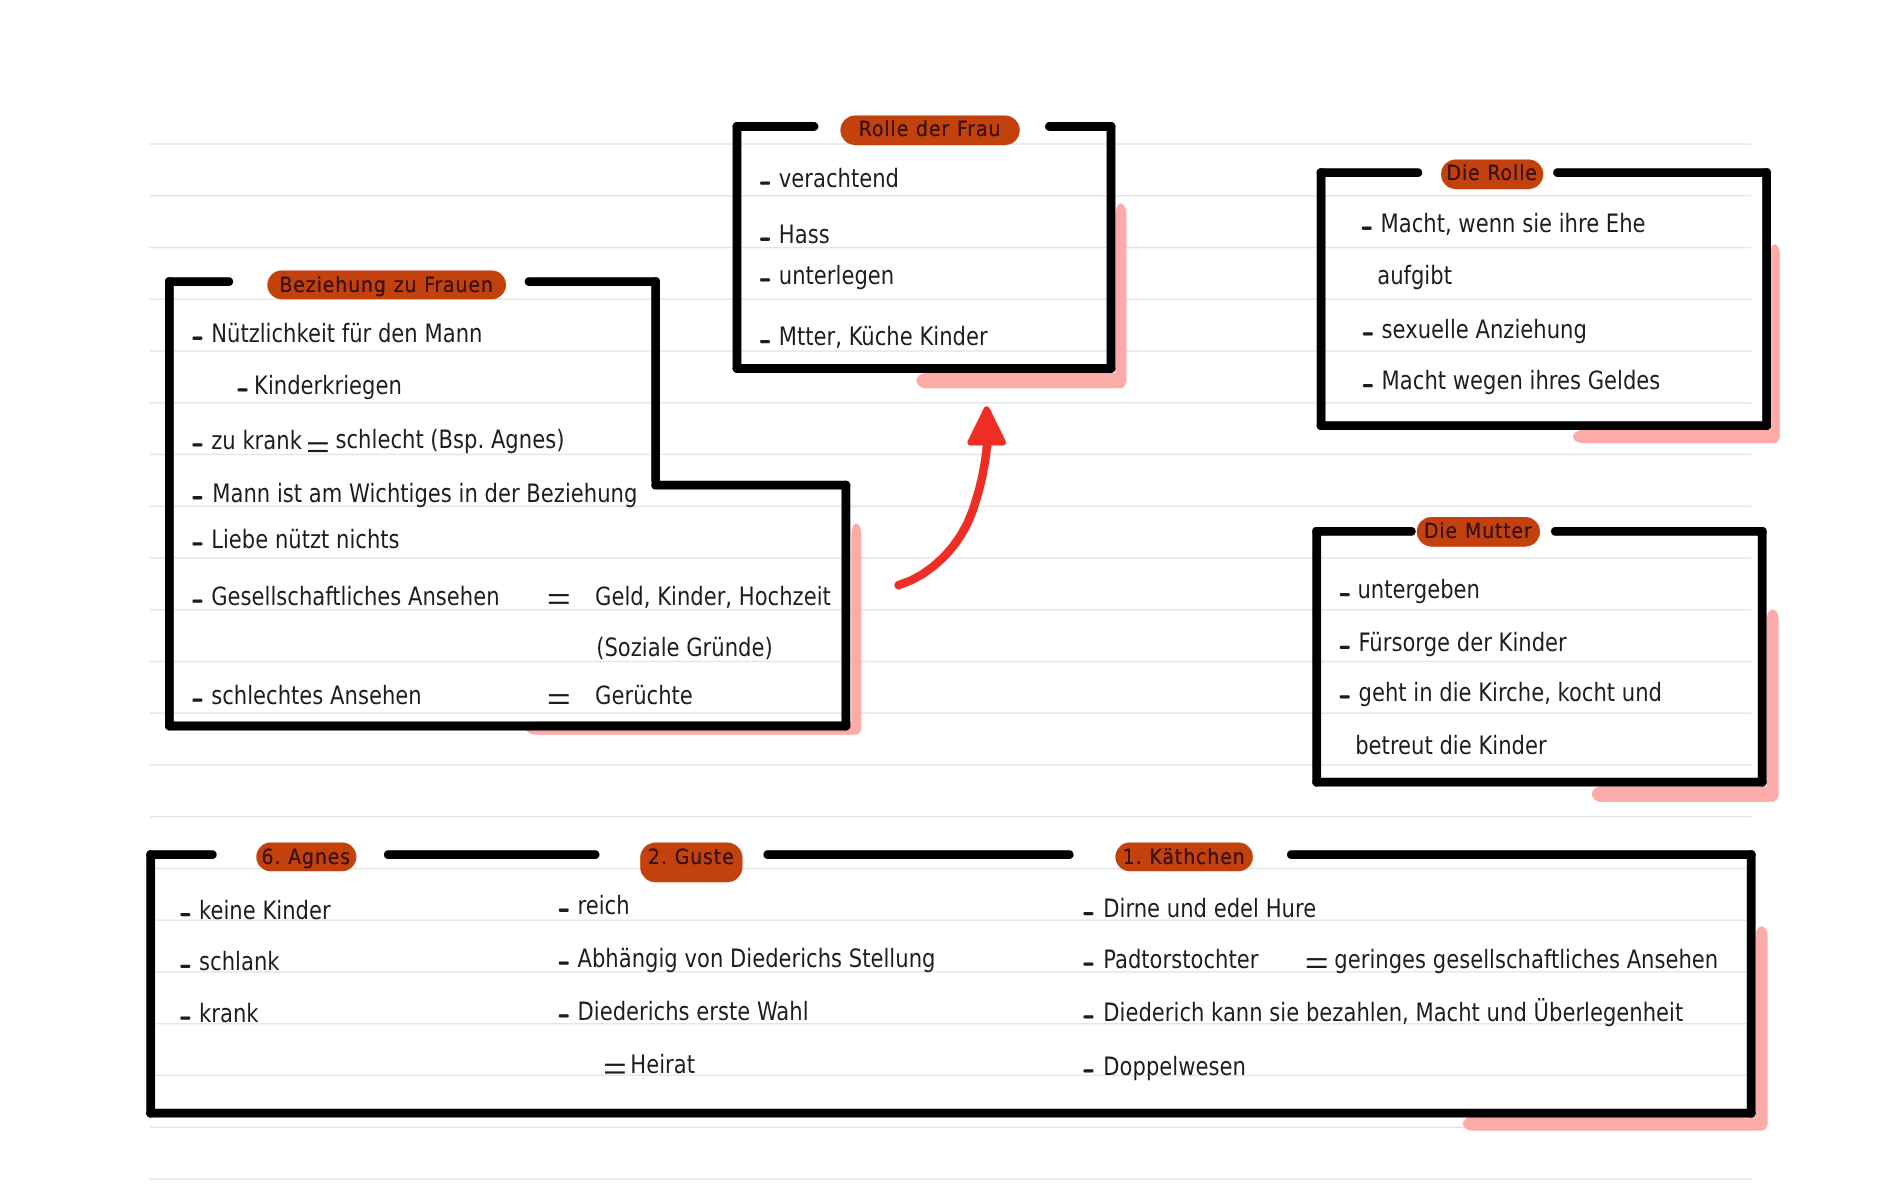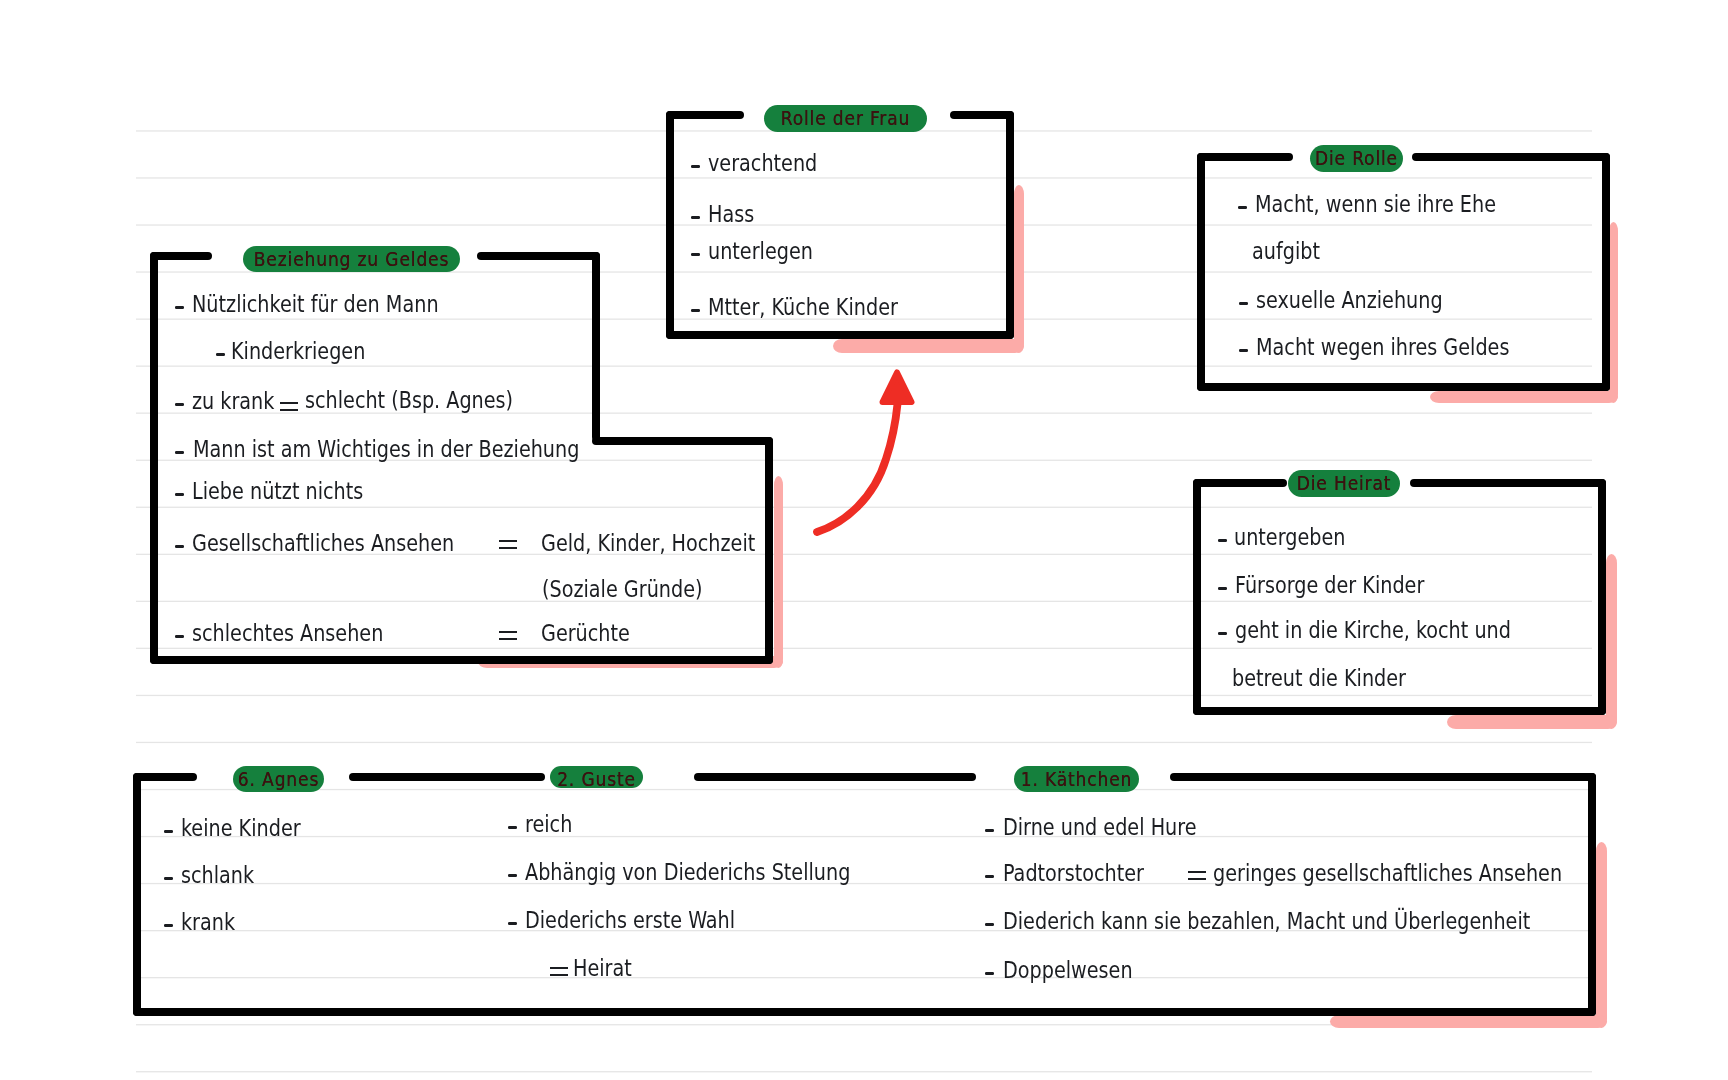--- a/index.html
+++ b/index.html
@@ -1,21 +1,21 @@
 <!DOCTYPE html>
 <html><head>
 <meta charset="utf-8">
 <style>
   html,body{margin:0;padding:0;}
   body{width:1728px;height:1080px;background:#ffffff;overflow:hidden;position:relative;
        font-family:"DejaVu Sans Condensed","DejaVu Sans",sans-serif;}
   .page{position:absolute;left:0;top:0;width:1728px;height:1080px;}
   .boxgroup{position:absolute;left:0;top:0;width:0;height:0;}
   svg.layer{position:absolute;left:0;top:0;width:1728px;height:1080px;}
-  .pill{position:absolute;background:#15803d;border-radius:14px;color:#3b1210;
+  .pill{position:absolute;background:#c2410c;border-radius:14px;color:#3b1210;
         font-size:19px;letter-spacing:.85px;white-space:nowrap;text-align:center;
         text-shadow:0 0 .6px #3b1210;}
   .li{position:absolute;white-space:nowrap;color:#1b1d21;font-size:23px;
       transform:scaleX(.928);transform-origin:left top;}
   .dash{position:absolute;width:9px;height:3px;border-radius:1.2px;background:#1b1d21;}
   .eqsign{position:absolute;width:18px;height:9px;box-sizing:border-box;
           border-top:2.9px solid #1b1d21;border-bottom:2.9px solid #1b1d21;}
 </style>
 </head>
 <body>
@@ -81,21 +81,21 @@
   <rect x="1170" y="773" width="426" height="8" rx="4.0" ry="4.0" fill="#000000"></rect>
   <rect x="133" y="773" width="8" height="243" rx="4.0" ry="4.0" fill="#000000"></rect>
   <rect x="1588" y="773" width="8" height="243" rx="4.0" ry="4.0" fill="#000000"></rect>
   <rect x="133" y="1008" width="1463" height="8" rx="4.0" ry="4.0" fill="#000000"></rect>
   </svg>
   <svg class="layer" viewBox="0 0 1728 1080">
     <path d="M817 532 C 845 523 874 498 886 459 C 893 438 896 419 897.5 404" fill="none" stroke="#ee2d24" stroke-width="7.8" stroke-linecap="round"></path>
     <path d="M897 372.5 L 911.5 402 L 882.5 402 Z" fill="#ee2d24" stroke="#ee2d24" stroke-width="6" stroke-linejoin="round" stroke-linecap="round"></path>
   </svg>
   <div class="boxgroup">
-    <div class="pill" style="left:243px;top:246px;width:217px;height:26px;line-height:26px">Beziehung zu Geldes</div>
+    <div class="pill" style="left:243px;top:246px;width:217px;height:26px;line-height:26px">Beziehung zu Frauen</div>
     <div class="li" style="left:192px;top:291.3px">Nützlichkeit für den Mann</div>
     <div class="dash" style="left:175px;top:306px"></div>
     <div class="li" style="left:231px;top:338.3px">Kinderkriegen</div>
     <div class="dash" style="left:216px;top:353px"></div>
     <div class="li" style="left:192px;top:388.3px">zu krank</div>
     <div class="dash" style="left:175px;top:403px"></div>
     <div class="eqsign" style="left:280px;top:402px"></div>
     <div class="li" style="left:305px;top:387.3px">schlecht (Bsp. Agnes)</div>
     <div class="li" style="left:193px;top:436.3px">Mann ist am Wichtiges in der Beziehung</div>
     <div class="dash" style="left:175px;top:451px"></div>
@@ -126,40 +126,40 @@
     <div class="pill" style="left:1310px;top:145px;width:93px;height:27px;line-height:27px">Die Rolle</div>
     <div class="li" style="left:1255px;top:191.3px">Macht, wenn sie ihre Ehe</div>
     <div class="dash" style="left:1238px;top:206px"></div>
     <div class="li" style="left:1252px;top:238.3px">aufgibt</div>
     <div class="li" style="left:1256px;top:287.3px">sexuelle Anziehung</div>
     <div class="dash" style="left:1239px;top:302px"></div>
     <div class="li" style="left:1256px;top:334.3px">Macht wegen ihres Geldes</div>
     <div class="dash" style="left:1239px;top:349px"></div>
   </div>
   <div class="boxgroup">
-    <div class="pill" style="left:1288px;top:470px;width:112px;height:27px;line-height:27px">Die Heirat</div>
+    <div class="pill" style="left:1288px;top:470px;width:112px;height:27px;line-height:27px">Die Mutter</div>
     <div class="li" style="left:1234px;top:524.3px">untergeben</div>
     <div class="dash" style="left:1218px;top:539px"></div>
     <div class="li" style="left:1235px;top:572.3px">Fürsorge der Kinder</div>
     <div class="dash" style="left:1218px;top:587px"></div>
     <div class="li" style="left:1235px;top:617.3px">geht in die Kirche, kocht und</div>
     <div class="dash" style="left:1218px;top:632px"></div>
     <div class="li" style="left:1232px;top:665.3px">betreut die Kinder</div>
   </div>
   <div class="boxgroup">
     <div class="pill" style="left:233px;top:766px;width:91px;height:26px;line-height:26px">6. Agnes</div>
     <div class="li" style="left:181px;top:815.3px">keine Kinder</div>
     <div class="dash" style="left:164px;top:830px"></div>
     <div class="li" style="left:181px;top:862.3px">schlank</div>
     <div class="dash" style="left:164px;top:877px"></div>
     <div class="li" style="left:181px;top:909.3px">krank</div>
     <div class="dash" style="left:164px;top:924px"></div>
   </div>
   <div class="boxgroup">
-    <div class="pill" style="left:550px;top:766px;width:93px;height:22px;line-height:26px">2. Guste</div>
+    <div class="pill" style="left:582px;top:766px;width:93px;height:36px;line-height:26px">2. Guste</div>
     <div class="li" style="left:525px;top:811.3px">reich</div>
     <div class="dash" style="left:508px;top:826px"></div>
     <div class="li" style="left:525px;top:859.3px">Abhängig von Diederichs Stellung</div>
     <div class="dash" style="left:508px;top:874px"></div>
     <div class="li" style="left:525px;top:907.3px">Diederichs erste Wahl</div>
     <div class="dash" style="left:508px;top:922px"></div>
     <div class="eqsign" style="left:550px;top:967px"></div>
     <div class="li" style="left:573px;top:955.3px">Heirat</div>
   </div>
   <div class="boxgroup">

